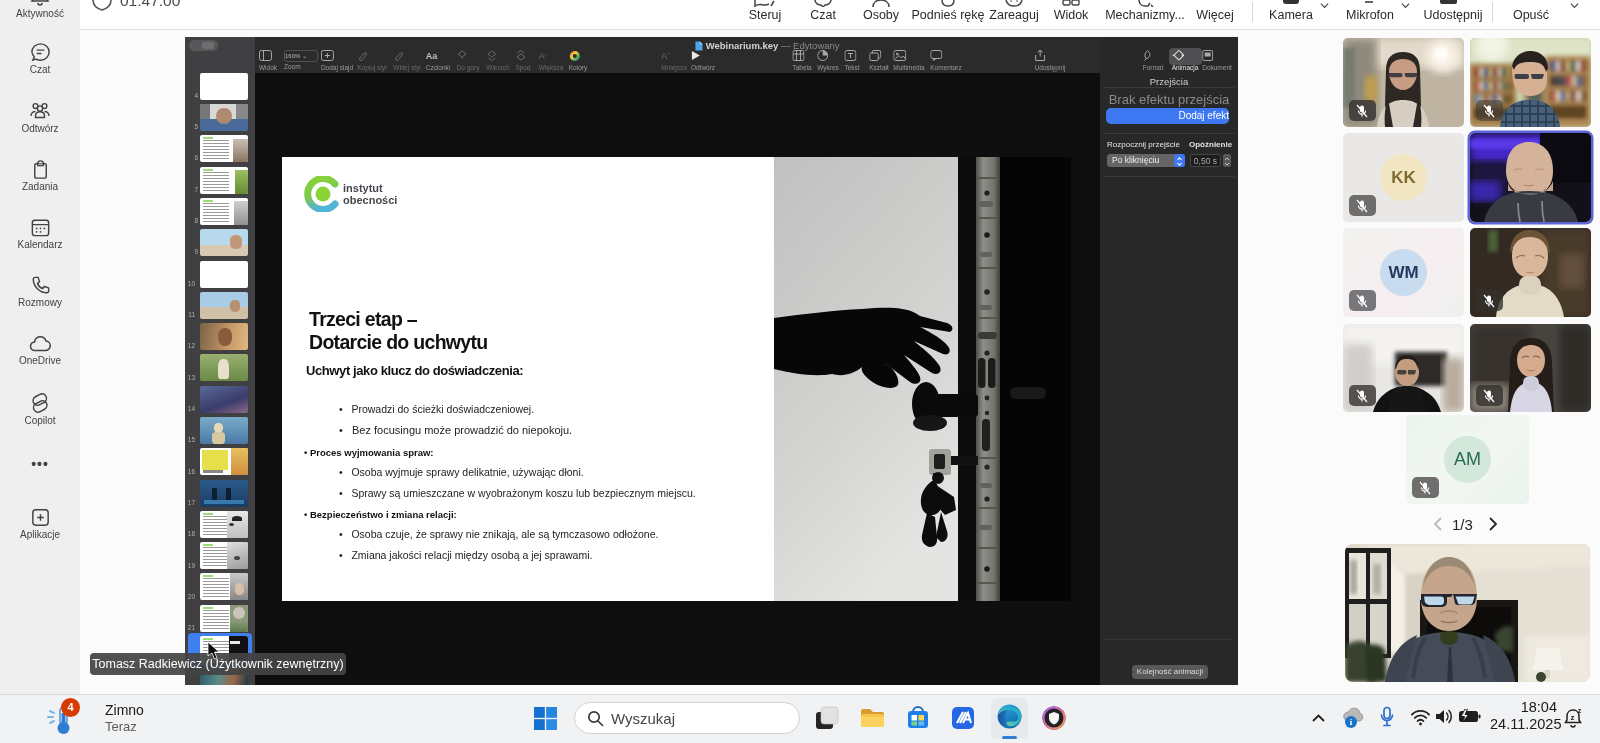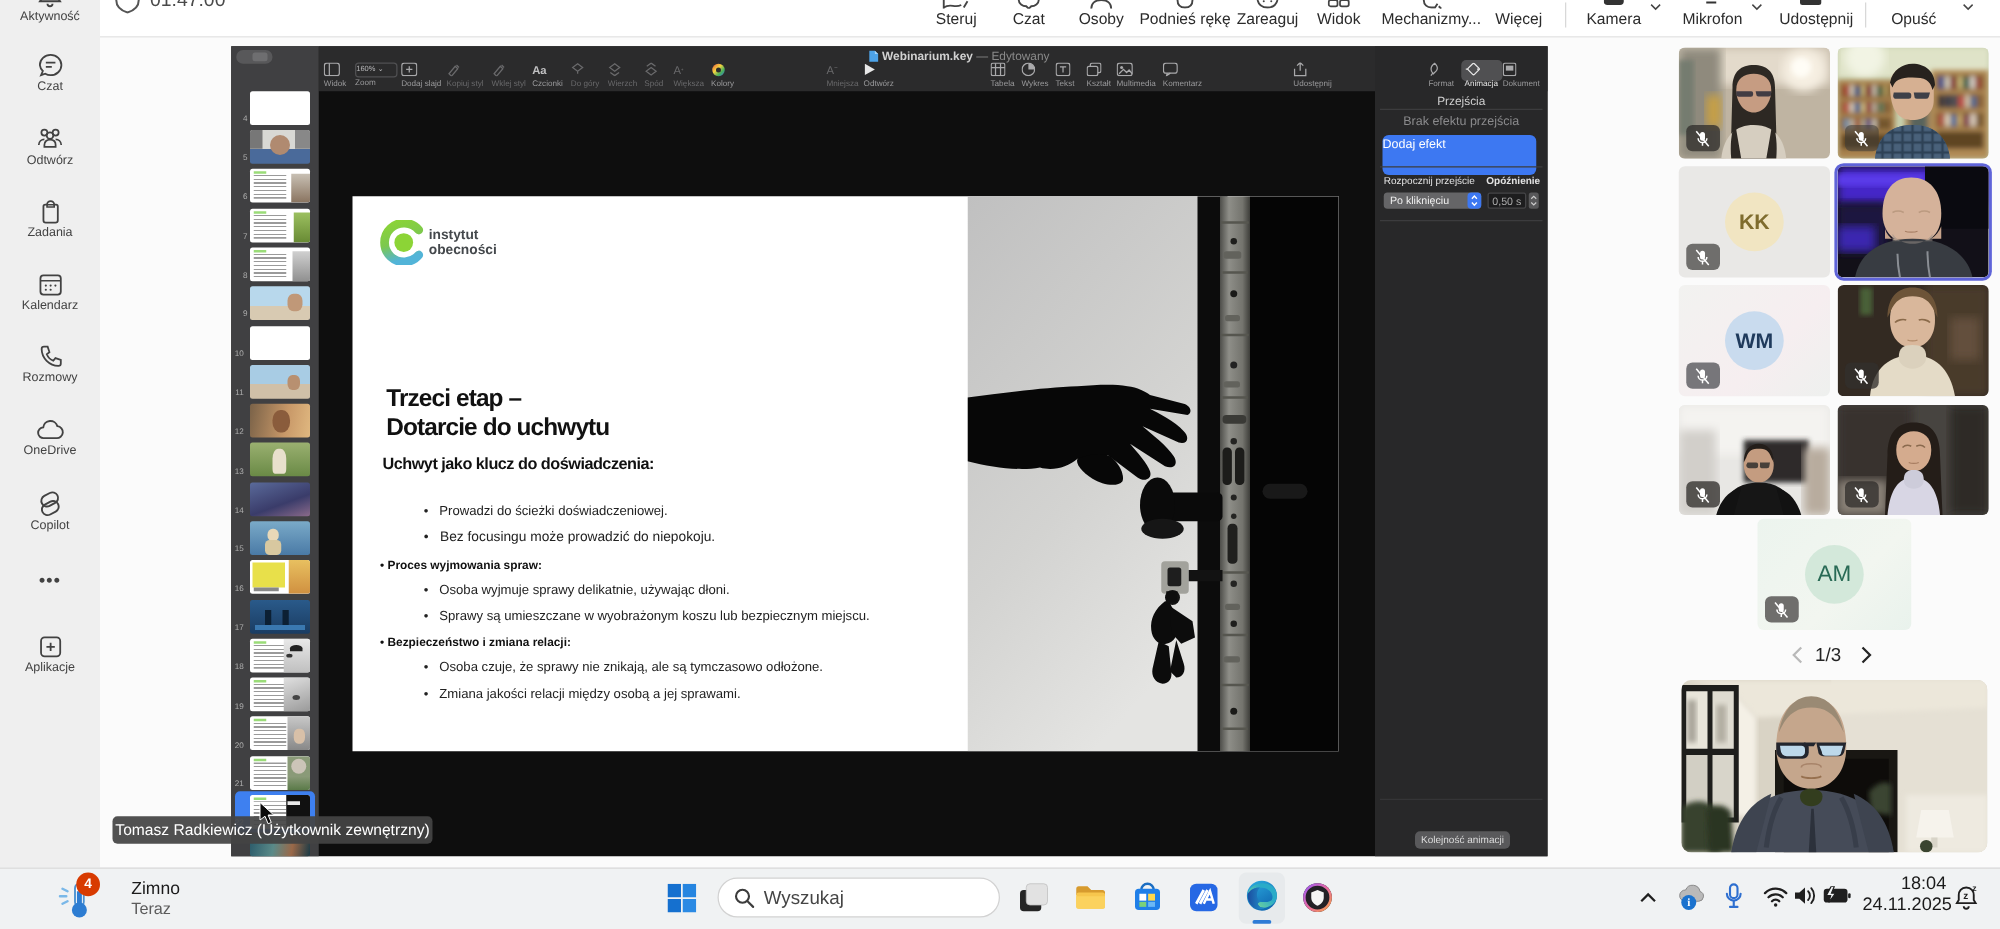--- a/index.html
+++ b/index.html
@@ -275,22 +275,22 @@
     <div class="kitem" style="left:1032px;top:13px"><span class="ic"><svg width="11" height="11" viewBox="0 0 11 11">
             <rect x="0.5" y="0.5" width="10" height="10" rx="1.5" fill="none" stroke="#a9a9ab"></rect>
             <rect x="2.5" y="2.5" width="6" height="4" fill="#a9a9ab"></rect>
           </svg></span>Dokument</div>
 
     <div class="abs" style="left:4px;top:3px;width:29px;height:11px;background:#58585a;border-radius:6px"></div>
     <div class="abs" style="left:17px;top:5px;width:12px;height:7px;background:#6e6e70;border-radius:2px"></div>
 
     <div class="abs" style="left:915px;top:36px;width:138px;text-align:center;font-size:9.5px;color:#cfcfcf;padding-top:3px">Przejścia</div>
     <div class="abs" style="left:919px;top:50px;width:130px;height:1px;background:#3c3c3e"></div>
-    <div class="abs" style="left:915px;top:55px;width:138px;text-align:center;font-size:10px;color:#8a8a8c">Brak efektu przejścia</div>
-    <div class="abs" style="left:921px;top:71px;width:123px;height:32px;background:#3d78f2;border-radius:5px;color:#fff;font-size:10px;text-align:left;line-height:16px">Dodaj efekt</div>
+    <div class="abs" style="left:915px;top:55px;width:138px;text-align:center;font-size:13px;color:#8a8a8c">Brak efektu przejścia</div>
+    <div class="abs" style="left:921px;top:71px;width:123px;height:16px;background:#3d78f2;border-radius:5px;color:#fff;font-size:10px;text-align:right;line-height:16px">Dodaj efekt</div>
     <div class="abs" style="left:919px;top:96px;width:130px;height:1px;background:#3c3c3e"></div>
     <div class="abs" style="left:922px;top:103px;font-size:8px;font-weight:normal;color:#e2e2e2">Rozpocznij przejście</div>
     <div class="abs" style="left:1004px;top:103px;font-size:8px;font-weight:bold;color:#e2e2e2">Opóźnienie</div>
     <div class="abs" style="left:922px;top:117px;width:78px;height:13px;background:#656567;border-radius:3px;color:#f0f0f0;font-size:8.5px;line-height:13px;padding-left:5px">Po kliknięciu</div>
     <div class="abs" style="left:989px;top:117px;width:11px;height:13px;background:#3d78f2;border-radius:3px"><svg width="11" height="13" viewBox="0 0 11 13">
           <path d="M3.5 5 l2 -2.2 2 2.2 M3.5 8 l2 2.2 2 -2.2" stroke="#fff" fill="none" stroke-width="1.1"></path>
         </svg></div>
     <div class="abs" style="left:1005px;top:117px;width:31px;height:13px;background:#1d1d1e;border:1px solid #454547;border-radius:2px;color:#aaa;font-size:8.5px;line-height:12px;text-align:right;padding-right:3px">0,50 s</div>
     <div class="abs" style="left:1038px;top:117px;width:8px;height:13px;background:#58585a;border-radius:2px"><svg width="8" height="13" viewBox="0 0 8 13">
           <path d="M2 5 l2 -2 2 2 M2 8 l2 2 2 -2" stroke="#ccc" fill="none" stroke-width="0.9"></path>

